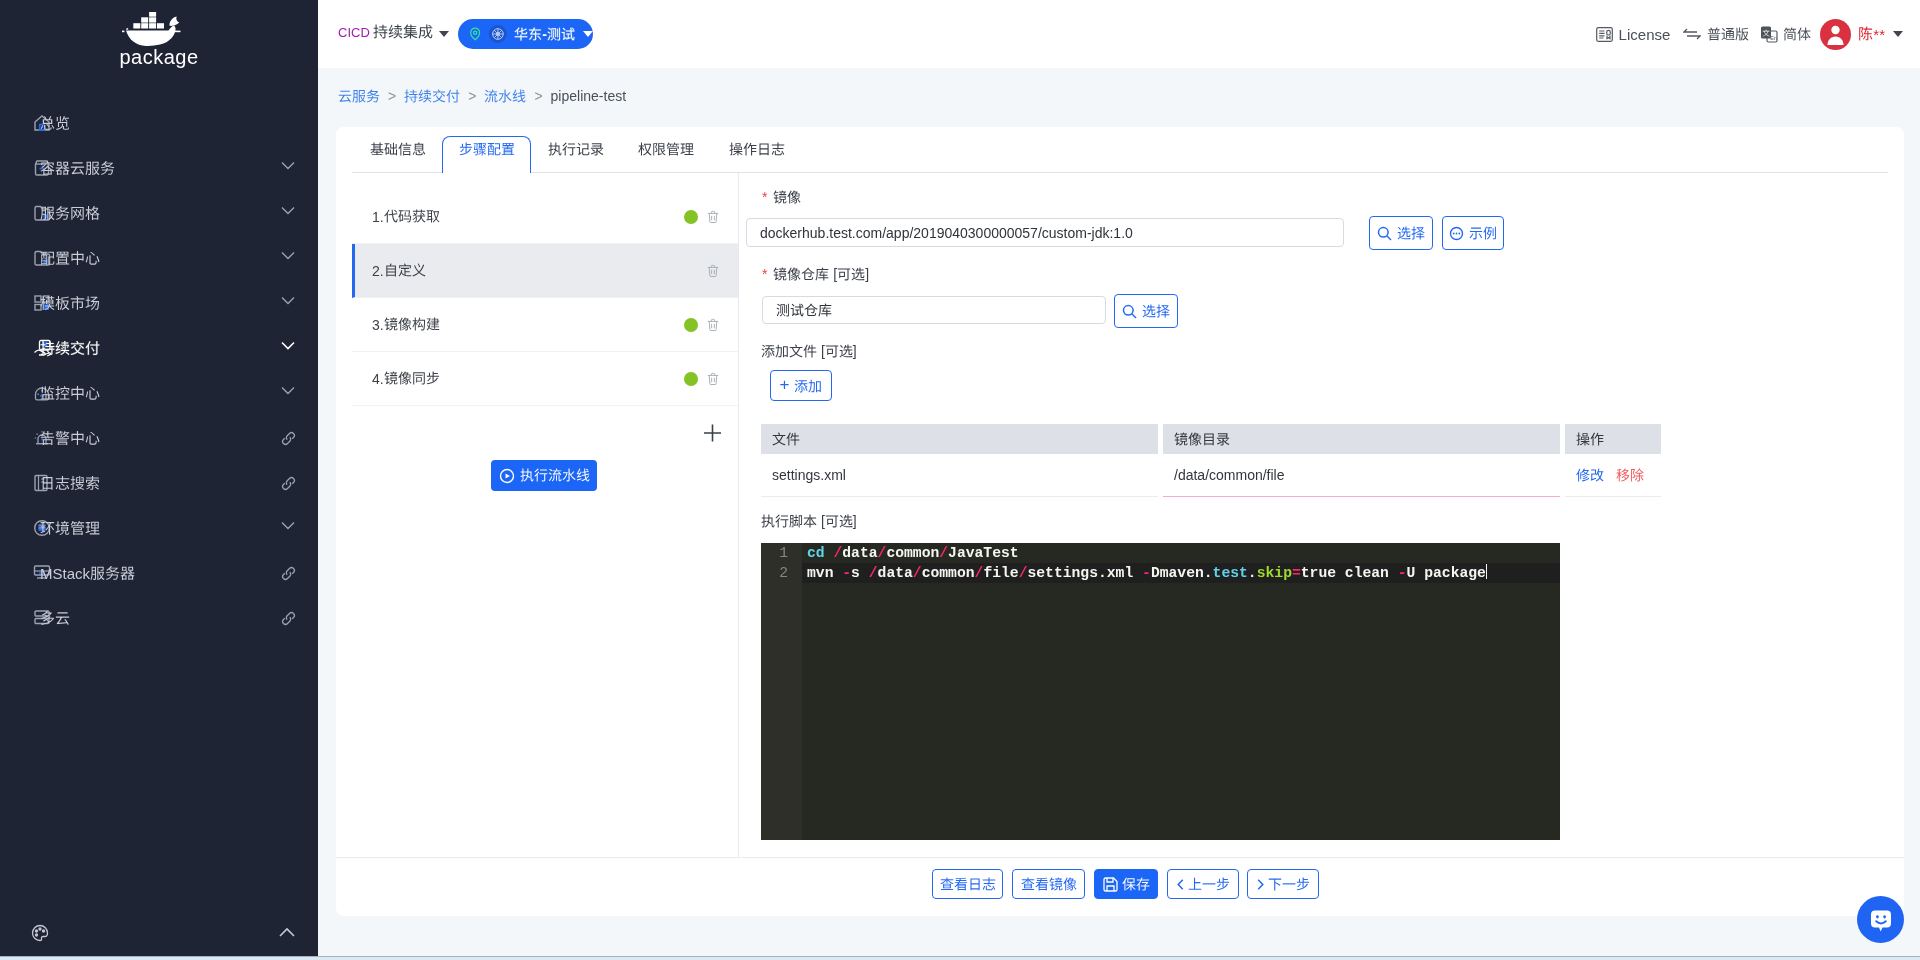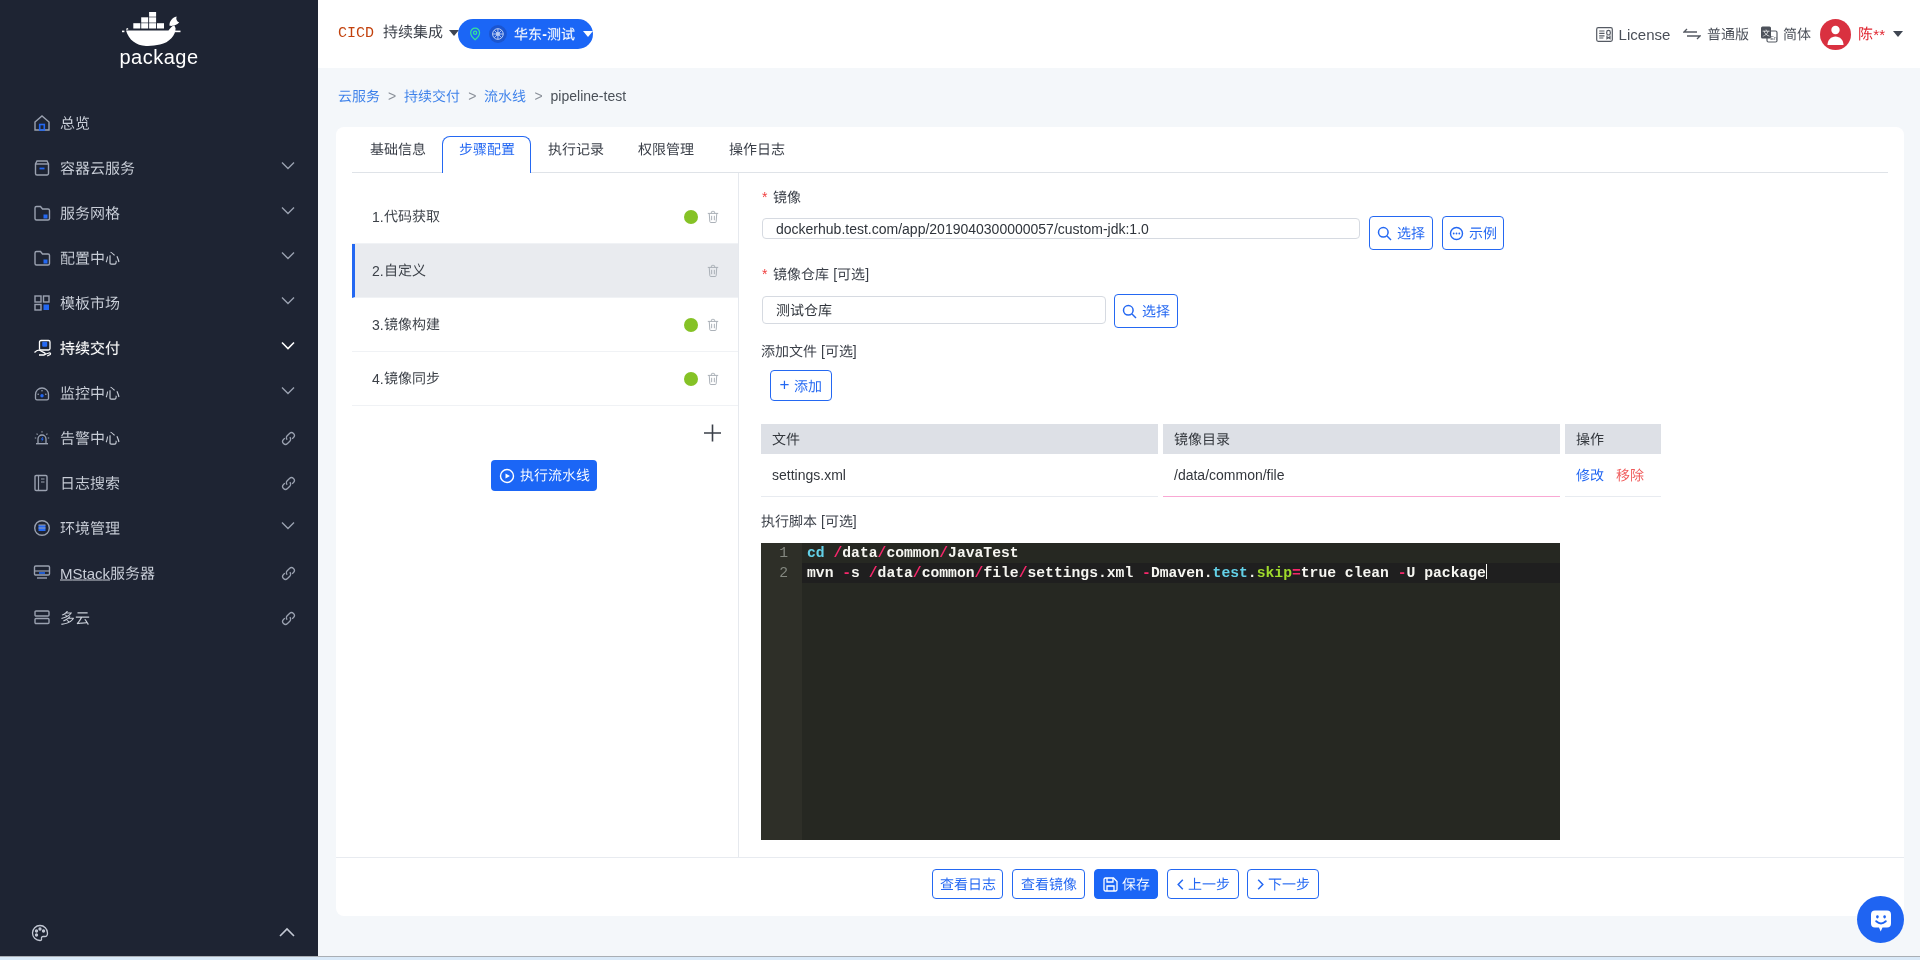--- a/index.html
+++ b/index.html
@@ -4,28 +4,28 @@
 <style>
   * { margin:0; padding:0; box-sizing:border-box; }
   html,body { width:1920px; height:960px; overflow:hidden; font-family:"Liberation Sans",sans-serif; }
   body { background:#f4f7fa; position:relative; }
   .abs { position:absolute; }
 
   
   #sidebar { position:absolute; left:0; top:0; width:318px; height:960px; background:#1e2433; z-index:5; }
   .menu-item { position:absolute; left:0; width:318px; height:45px; display:flex; align-items:center; color:#c9ced8; font-size:15px; }
   .menu-item .mi-icon { position:absolute; left:33px; top:50%; transform:translateY(-50%); width:18px; height:18px; }
-  .menu-item .mi-label { position:absolute; left:60px; top:50%; transform:translateY(-50%); white-space:nowrap;text-decoration:underline; }
+  .menu-item .mi-label { position:absolute; left:40px; top:50%; transform:translateY(-50%); white-space:nowrap; }
   .menu-item .mi-right { position:absolute; right:23px; top:50%; transform:translateY(-50%); width:14px; height:14px; }
   .menu-item.active { color:#ffffff; font-weight:bold; }
   svg.icon { display:block; }
 
   
   #header { position:absolute; left:318px; top:0; width:1602px; height:68px; background:#ffffff; }
-  #htitle { position:absolute; left:20px; top:24px; font-size:15px; color:#c2410c;font-family:Liberation Mono, monospace; }
+  #htitle { position:absolute; left:20px; top:24px; font-size:13px; color:#a21caf; }
   .caret-down { display:inline-block; width:0; height:0; border-left:5px solid transparent; border-right:5px solid transparent; border-top:6px solid #3f4652; vertical-align:middle; margin-left:6px; }
   #hpill { position:absolute; left:140px; top:19px; width:135px; height:30px; border-radius:15px; background:#1b66f6; color:#fff; display:flex; align-items:center; padding-left:10px; font-size:14px; font-weight:bold; white-space:nowrap; }
   #hright { position:absolute; right:17px; top:0; height:68px; display:flex; align-items:center; color:#4a4f58; font-size:15px; }
   #hright .zh { font-size:14px; }
 
   
   #crumb { position:absolute; left:338px; top:88px; font-size:14px; color:#4a5058; }
   #crumb .sep { color:#8a9099; margin:0 8px; font-family:"Liberation Sans"; }
 
   
@@ -543,21 +543,21 @@
           <path transform="translate(3000,880) scale(1,-1)" d="M71 584V508H317C269 310 166 159 39 76C57 65 87 36 100 18C241 118 358 306 407 568L358 587L344 584ZM817 652C768 584 689 495 623 433C592 485 564 540 542 596V838H462V22C462 5 456 1 440 0C424 -1 372 -1 314 1C326 -22 339 -59 343 -81C420 -81 469 -79 500 -65C530 -52 542 -28 542 23V445C633 264 763 106 919 24C932 46 957 77 975 93C854 149 745 253 660 377C730 436 819 527 885 604Z"></path>
           <path transform="translate(4000,880) scale(1,-1)" d="M54 54 70 -18C162 10 282 46 398 80L387 144C264 109 137 74 54 54ZM704 780C754 756 817 717 849 689L893 736C861 763 797 800 748 822ZM72 423C86 430 110 436 232 452C188 387 149 337 130 317C99 280 76 255 54 251C63 232 74 197 78 182C99 194 133 204 384 255C382 270 382 298 384 318L185 282C261 372 337 482 401 592L338 630C319 593 297 555 275 519L148 506C208 591 266 699 309 804L239 837C199 717 126 589 104 556C82 522 65 499 47 494C56 474 68 438 72 423ZM887 349C847 286 793 228 728 178C712 231 698 295 688 367L943 415L931 481L679 434C674 476 669 520 666 566L915 604L903 670L662 634C659 701 658 770 658 842H584C585 767 587 694 591 623L433 600L445 532L595 555C598 509 603 464 608 421L413 385L425 317L617 353C629 270 645 195 666 133C581 76 483 31 381 0C399 -17 418 -44 428 -62C522 -29 611 14 691 66C732 -24 786 -77 857 -77C926 -77 949 -44 963 68C946 75 922 91 907 108C902 19 892 -4 865 -4C821 -4 784 37 753 110C832 170 900 241 950 319Z"></path>
         </svg></span>
   </div>
 
   <div id="form">
   <div class="flabel" style="position:absolute;left:426px;top:62px;"><span class="star">*</span><svg style="display:inline-block;vertical-align:-0.12em" width="28.0" height="14" viewBox="0 0 2000 1000" fill="#3a3f48">
           <path transform="translate(0,880) scale(1,-1)" d="M531 303H838V235H531ZM531 418H838V352H531ZM629 831 656 767H446V705H927V767H732C722 792 708 822 696 846ZM783 696C774 665 757 620 741 587H571L624 600C618 627 603 668 587 698L526 684C540 654 553 614 558 587H416V523H950V587H809L853 680ZM463 470V183H560C550 60 511 8 352 -25C367 -38 386 -66 393 -83C572 -40 619 32 631 183H719V13C719 -50 735 -68 802 -68C816 -68 873 -68 888 -68C943 -68 960 -41 966 69C948 74 920 82 906 93C904 2 899 -10 879 -10C867 -10 822 -10 813 -10C793 -10 789 -7 789 14V183H908V470ZM175 837C145 744 94 654 35 595C48 579 68 542 74 526C108 562 141 608 170 658H381V726H205C219 756 231 787 242 818ZM58 344V275H193V86C193 41 158 8 139 -4C152 -20 172 -53 180 -71C195 -52 223 -34 401 77C395 92 387 121 384 141L264 71V275H394V344H264V479H366V547H103V479H193V344Z"></path>
           <path transform="translate(1000,880) scale(1,-1)" d="M486 710H666C649 681 628 651 607 629H420C444 656 466 683 486 710ZM487 839C445 755 366 649 256 571C272 561 294 539 305 523C324 537 341 552 358 567V413H513C465 371 394 329 287 296C303 283 321 262 330 249C420 278 486 313 534 350C550 335 564 320 577 303C509 242 384 180 287 151C301 139 319 117 329 102C417 134 530 197 604 260C614 241 622 222 628 204C549 123 402 46 278 10C292 -3 311 -27 322 -44C430 -7 555 63 642 141C651 78 640 24 618 3C604 -14 589 -16 569 -16C552 -16 529 -15 503 -12C514 -31 520 -60 521 -77C544 -79 566 -79 584 -79C619 -79 645 -72 670 -45C713 -4 727 104 694 209L743 232C779 123 841 28 921 -23C932 -5 954 21 970 34C893 76 831 162 798 259C837 279 876 301 909 322L858 370C812 337 738 292 675 260C653 307 621 352 577 387L600 413H898V629H685C714 664 743 703 765 741L721 773L707 769H526L559 826ZM425 571H603C598 542 588 507 563 470H425ZM665 571H829V470H637C655 507 663 542 665 571ZM262 836C209 685 122 535 29 437C43 420 65 381 72 363C102 395 131 433 159 473V-77H230V588C270 660 305 738 333 815Z"></path>
         </svg></div>
-  <div class="inp" style="position:absolute;left:426px;top:91px;width:598px;height:21px;">dockerhub.test.com/app/2019040300000057/custom-jdk:1.0</div>
+  <div class="inp" style="position:absolute;left:410px;top:91px;width:598px;height:29px;">dockerhub.test.com/app/2019040300000057/custom-jdk:1.0</div>
   <div class="btn-o" style="position:absolute;left:1033px;top:89px;width:64px;height:34px;">
         <svg class="icon" width="15" height="15" viewBox="0 0 15 15" fill="none" stroke="#2468f2" stroke-width="1.5">
           <circle cx="6.3" cy="6.3" r="4.8"></circle>
           <path d="M10 10 L14 14"></path>
         </svg>
         <svg style="display:inline-block;vertical-align:-0.12em" width="28.0" height="14" viewBox="0 0 2000 1000" fill="#2468f2">
           <path transform="translate(0,880) scale(1,-1)" d="M61 765C119 716 187 646 216 597L278 644C246 692 177 760 118 806ZM446 810C422 721 380 633 326 574C344 565 376 545 390 534C413 562 435 597 455 636H603V490H320V423H501C484 292 443 197 293 144C309 130 331 102 339 83C507 149 557 264 576 423H679V191C679 115 696 93 771 93C786 93 854 93 869 93C932 93 952 125 959 252C938 257 907 268 893 282C890 177 886 163 861 163C847 163 792 163 782 163C756 163 753 166 753 191V423H951V490H678V636H909V701H678V836H603V701H485C498 731 509 763 518 795ZM251 456H56V386H179V83C136 63 90 27 45 -15L95 -80C152 -18 206 34 243 34C265 34 296 5 335 -19C401 -58 484 -68 600 -68C698 -68 867 -63 945 -58C946 -36 958 1 966 20C867 10 715 3 601 3C495 3 411 9 349 46C301 74 278 98 251 100Z"></path>
           <path transform="translate(1000,880) scale(1,-1)" d="M177 839V639H46V569H177V356C124 340 75 326 36 315L55 242L177 281V12C177 -1 172 -5 160 -6C148 -6 109 -7 66 -5C76 -26 85 -57 88 -76C152 -76 191 -75 216 -62C241 -50 250 -29 250 12V305L366 343L356 412L250 379V569H369V639H250V839ZM804 719C768 667 719 621 662 581C610 621 566 667 532 719ZM396 787V719H460C497 652 546 594 604 544C526 497 438 462 353 441C367 426 385 398 393 380C484 407 577 447 660 500C738 446 829 405 928 379C938 399 959 427 974 442C880 462 794 496 720 542C799 602 866 677 909 765L864 790L851 787ZM620 412V324H417V256H620V153H366V85H620V-82H695V85H957V153H695V256H885V324H695V412Z"></path>
         </svg>
       </div>

